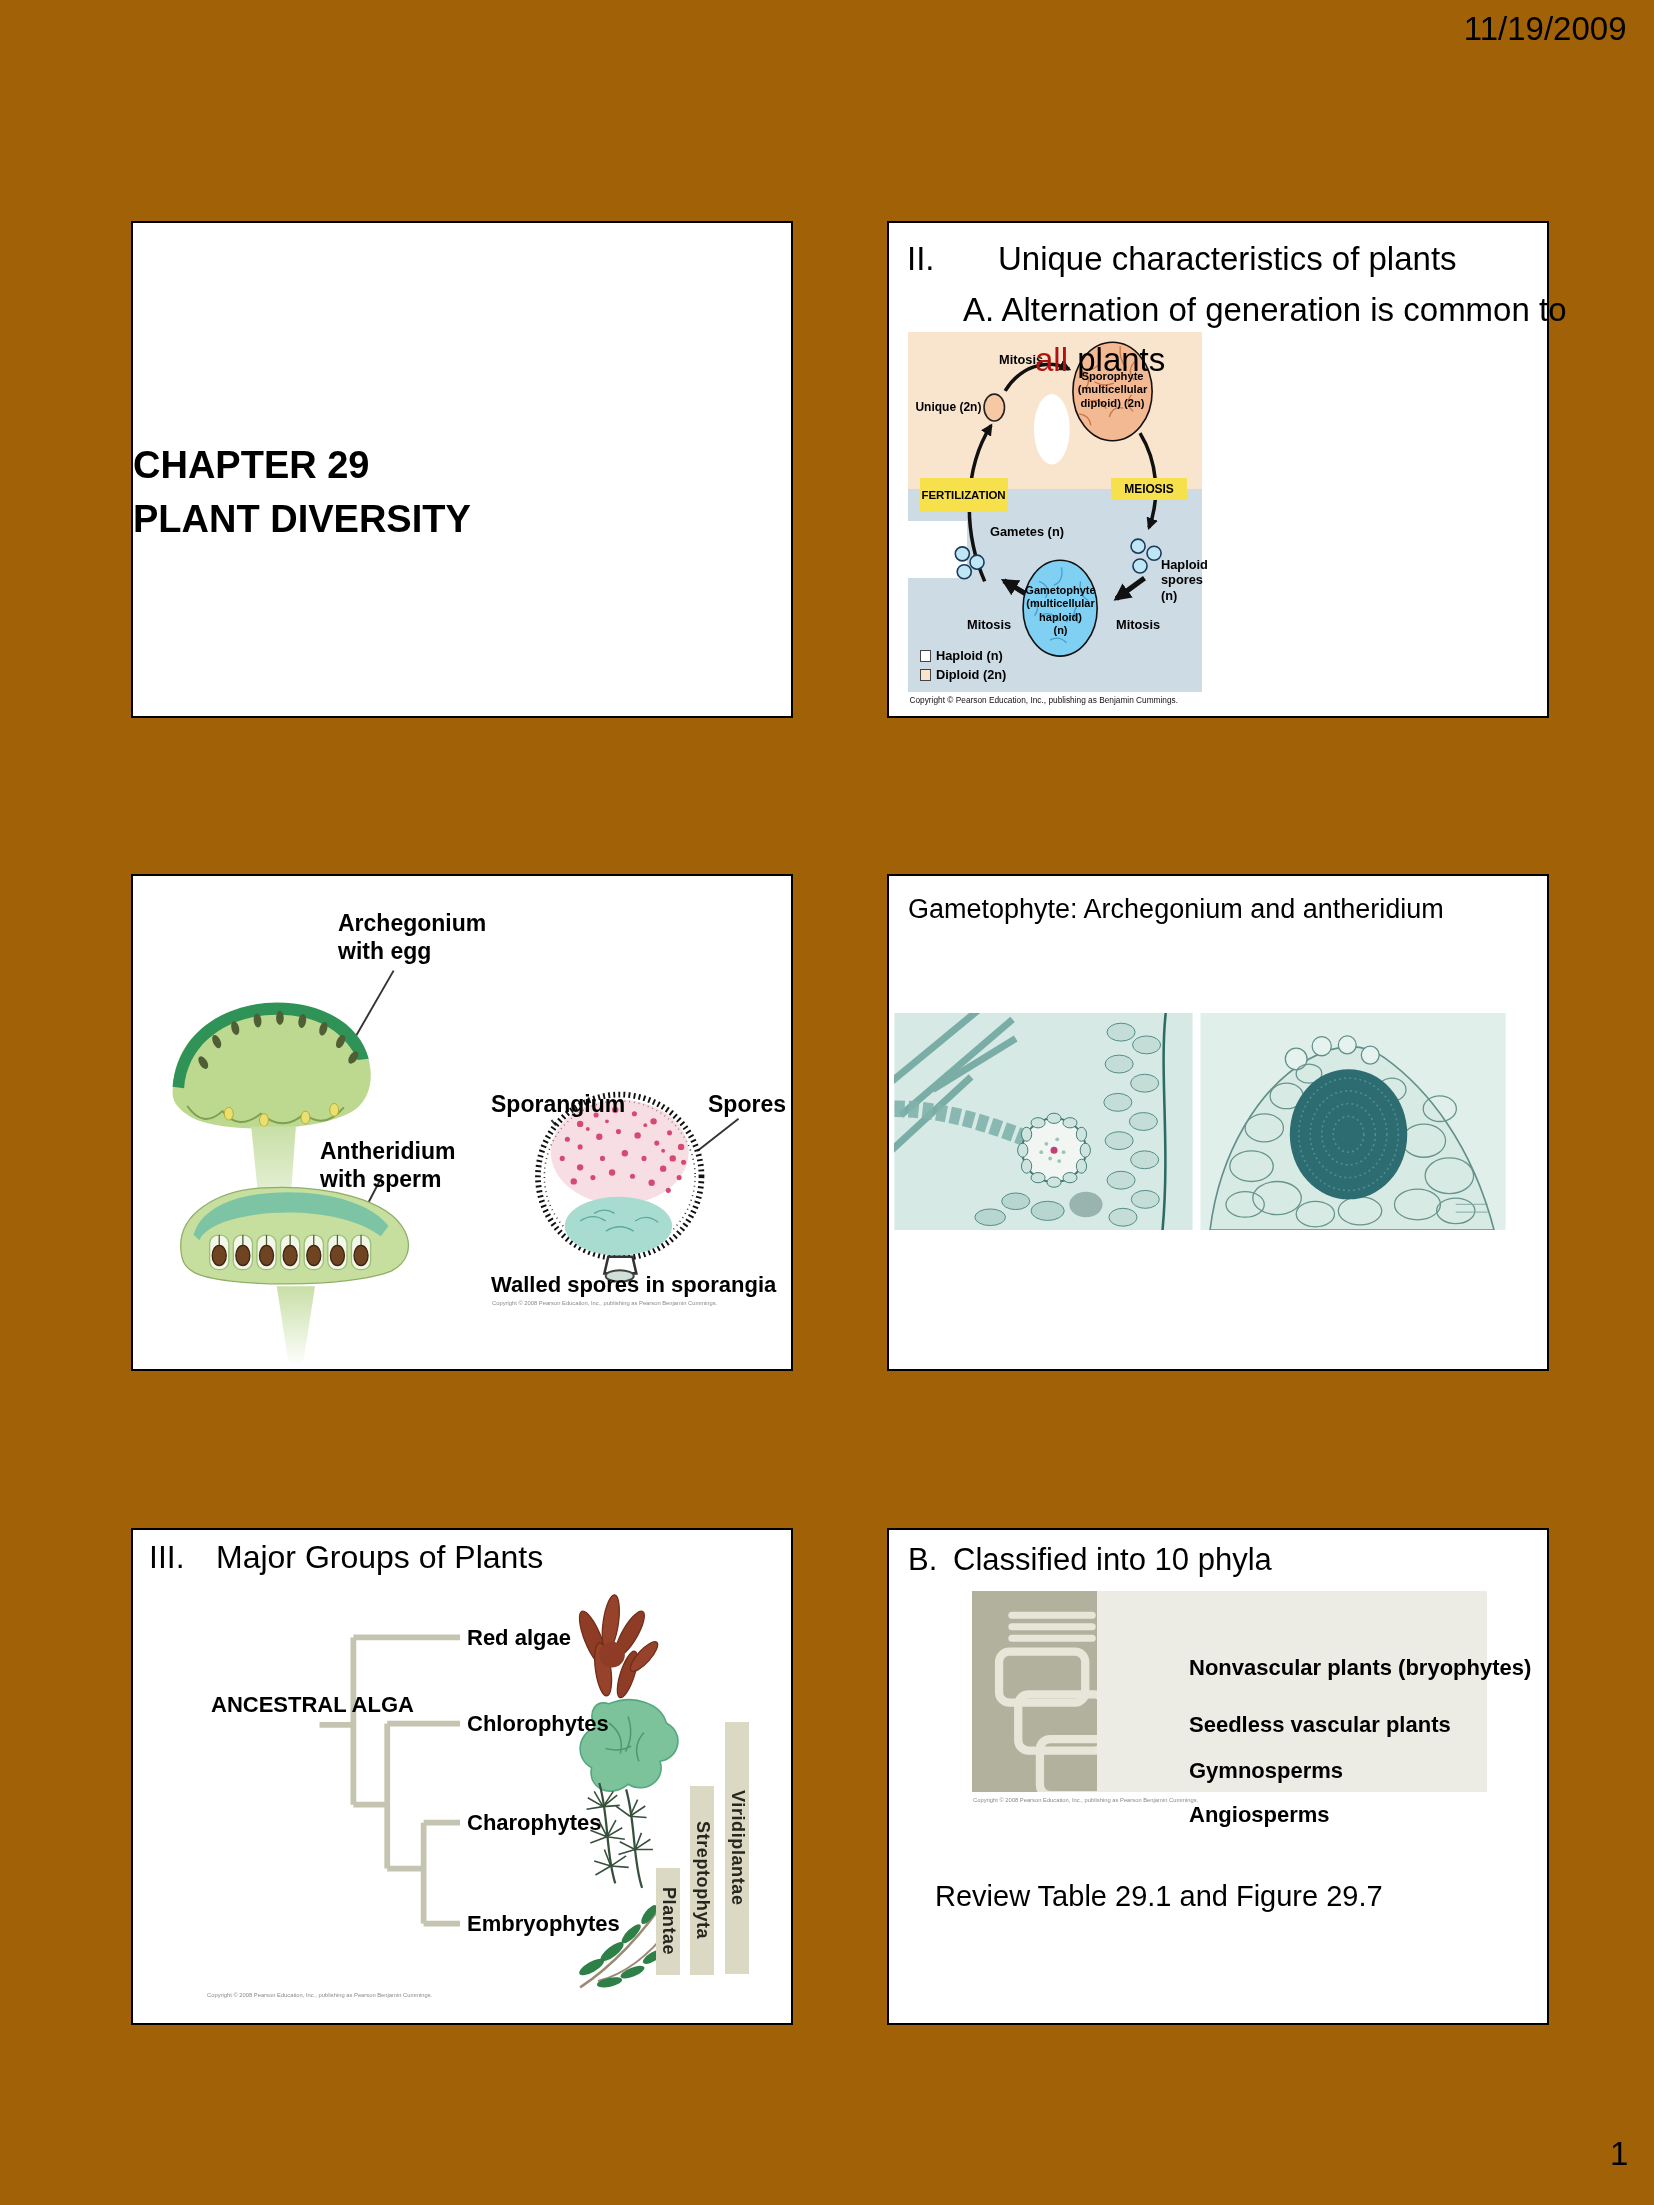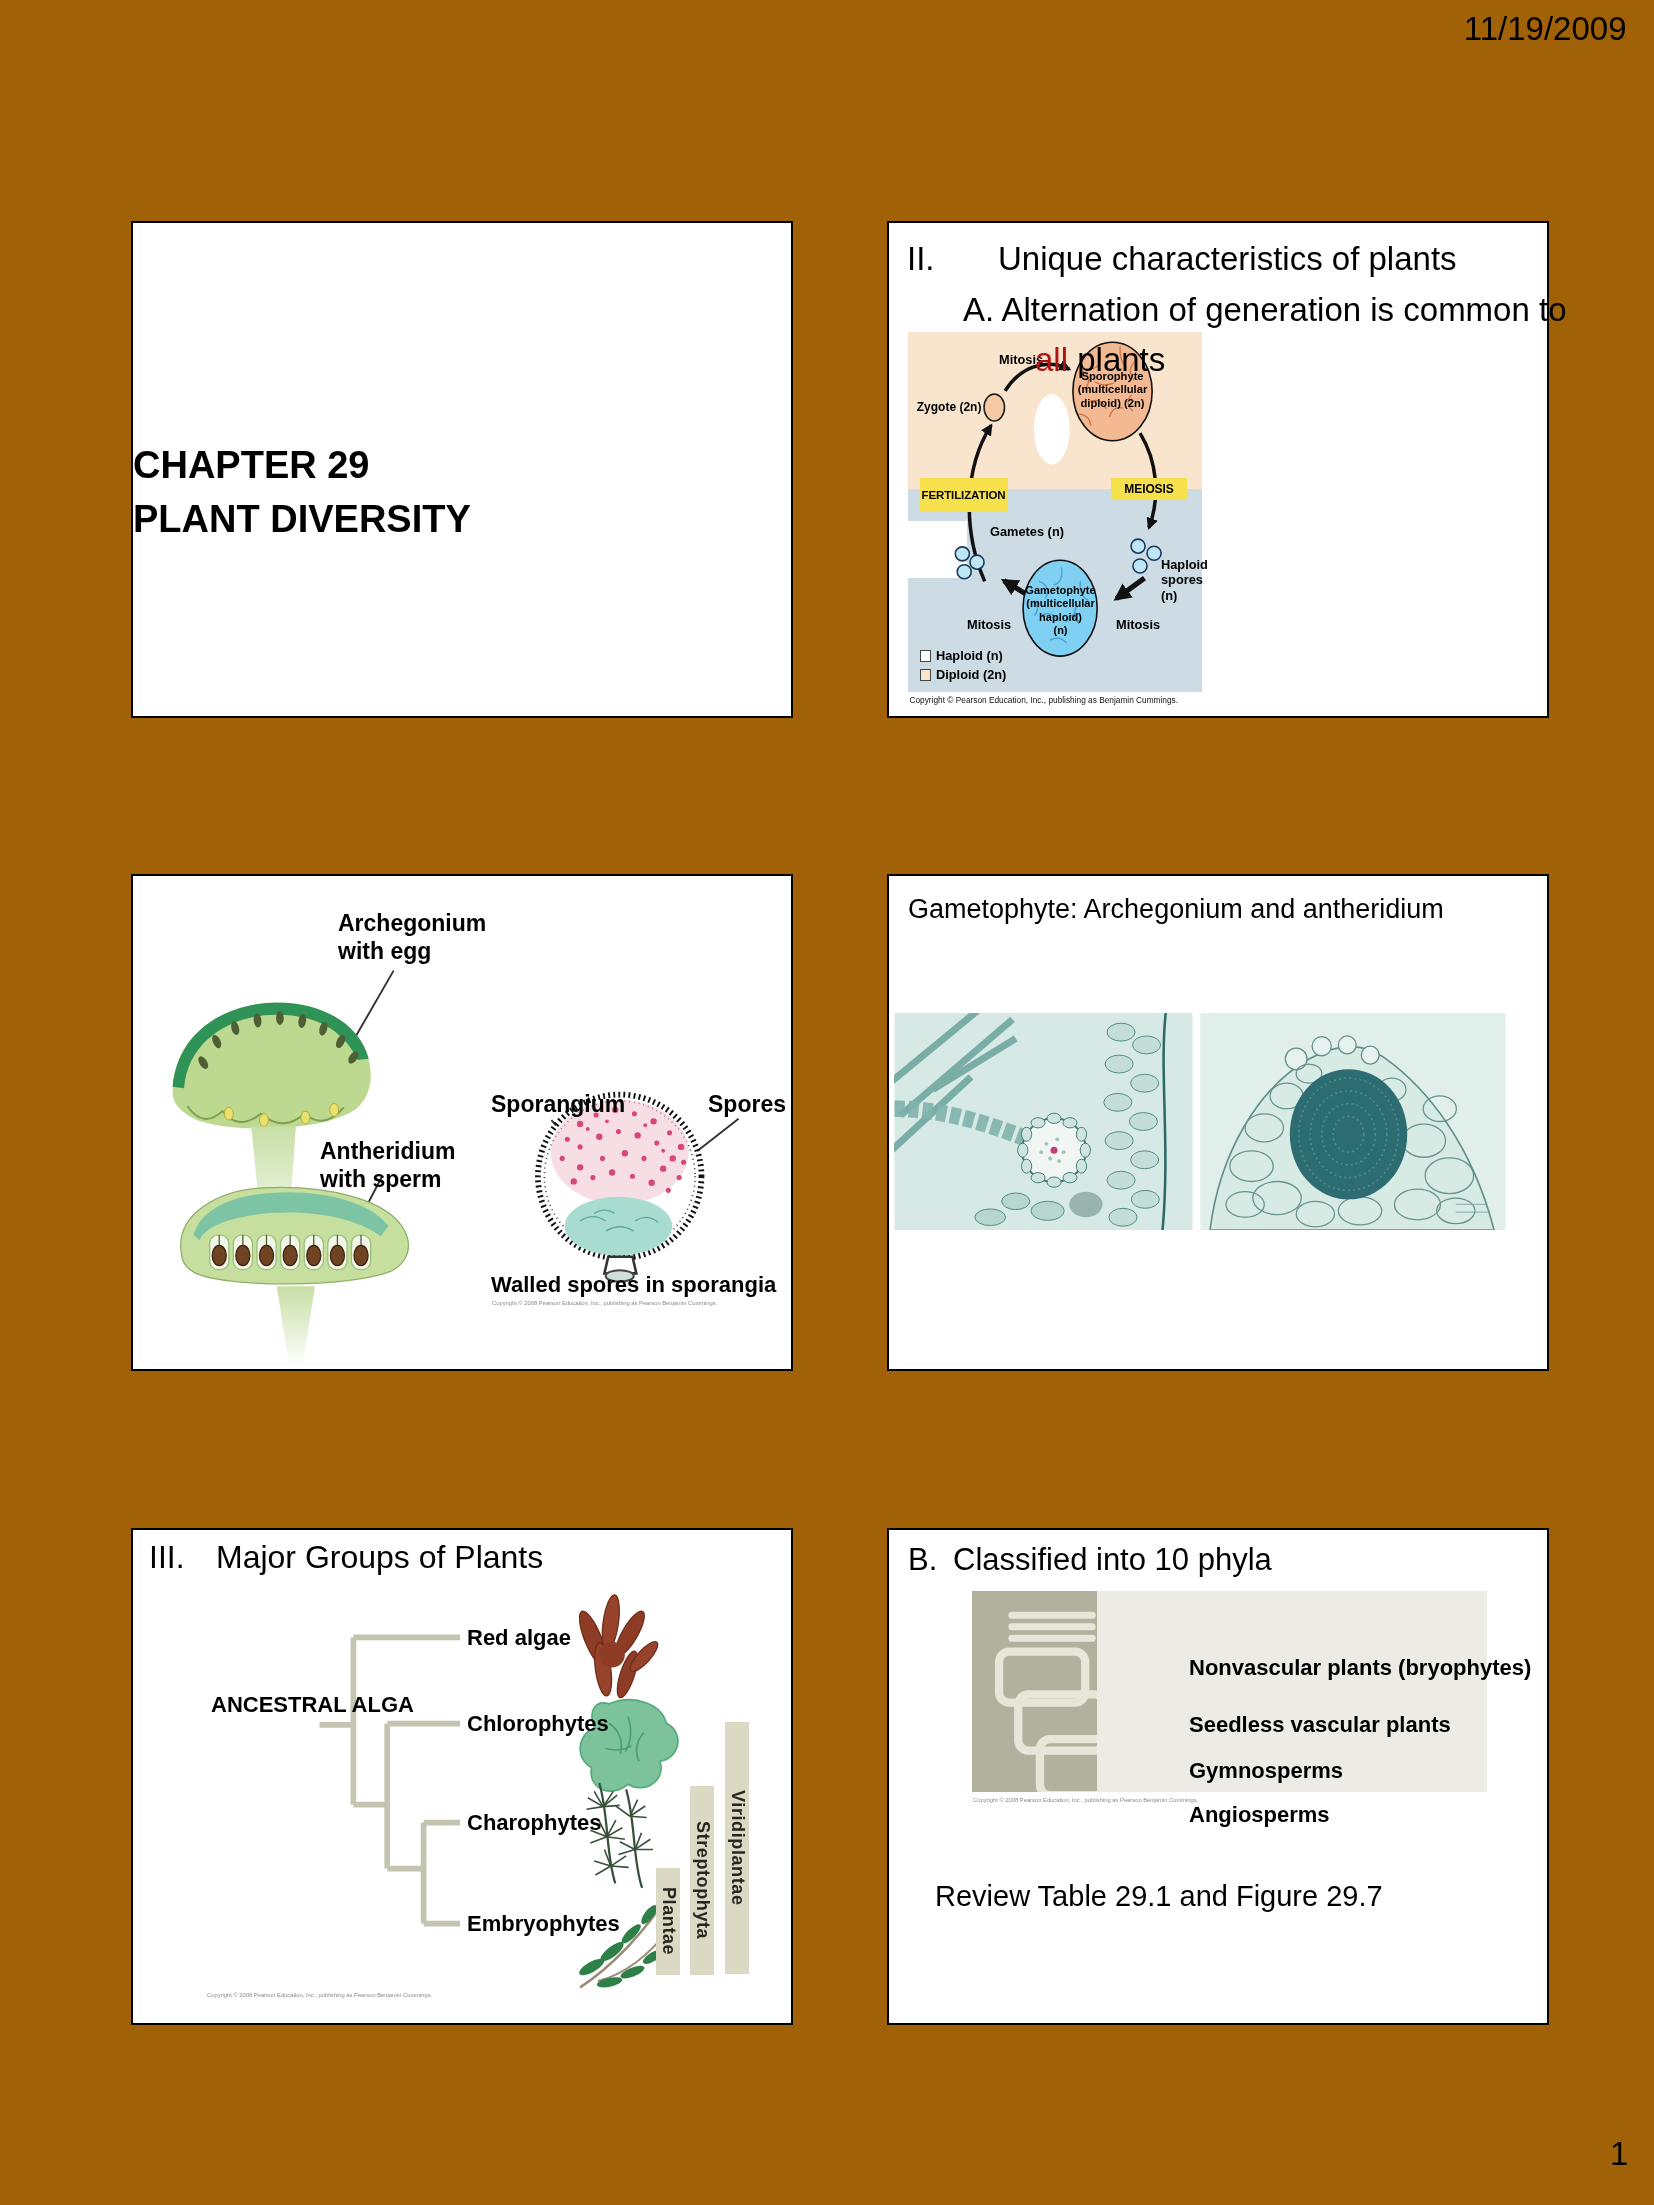--- a/index.html
+++ b/index.html
@@ -103,21 +103,21 @@
 
         <circle cx="360" cy="335" r="11" fill="#bfe6f5" stroke="#1a3a5c" stroke-width="2.5"></circle>
         <circle cx="385" cy="346" r="11" fill="#bfe6f5" stroke="#1a3a5c" stroke-width="2.5"></circle>
         <circle cx="363" cy="366" r="11" fill="#bfe6f5" stroke="#1a3a5c" stroke-width="2.5"></circle>
       </svg>
 
       <div class="banner" style="left:11.5px;top:146px;width:88px;height:34px;">FERTILIZATION</div>
       <div class="banner" style="left:203px;top:146px;width:76px;height:22px;font-size:12px;">MEIOSIS</div>
 
       <div class="lc-lab nowrap" style="left:91px;top:20.5px;">Mitosis</div>
-      <div class="lc-lab right" style="left:6.4px;top:68px;width:67px;font-size:12px;">Zygote (2n)</div>
+      <div class="lc-lab right" style="left:6.4px;top:68px;width:67px;font-size:12px;">Unique (2n)</div>
       <div class="lc-lab pre center" style="left:163px;top:38px;width:83px;font-size:11.2px;line-height:13.4px;">Sporophyte
 (multicellular
 diploid) (2n)</div>
       <div class="lc-lab nowrap" style="left:82px;top:193px;">Gametes (n)</div>
       <div class="lc-lab nowrap" style="left:59px;top:286px;">Mitosis</div>
       <div class="lc-lab nowrap" style="left:208px;top:286px;">Mitosis</div>
       <div class="lc-lab pre center" style="left:114px;top:252px;width:77px;font-size:11px;line-height:13.4px;">Gametophyte
 (multicellular
 haploid)
 (n)</div>

